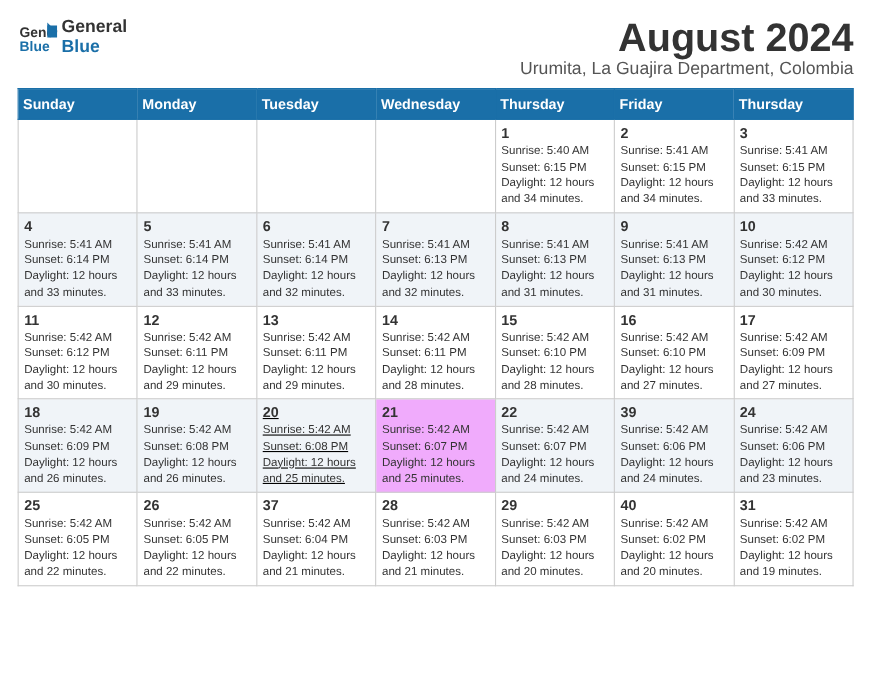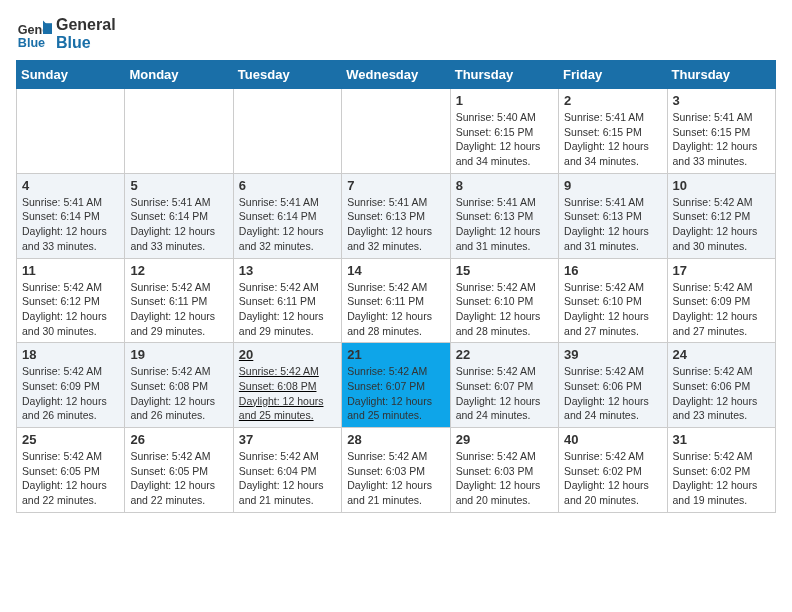--- a/index.html
+++ b/index.html
@@ -88,20 +88,24 @@
       <text x="2" y="20" font-size="14" font-weight="bold" fill="#333" font-family="Arial">General</text>
       <text x="2" y="34" font-size="14" font-weight="bold" fill="#1a6fa8" font-family="Arial">Blue</text>
       <polygon points="30,8 40,8 40,20 30,20" fill="#1a6fa8"></polygon>
       <polygon points="35,5 45,15 35,15" fill="#1a6fa8" transform="translate(-5,0)"></polygon>
     </svg>
     <div style="display:flex; flex-direction:column; line-height:1.1;">
       <span style="font-size:16px; font-weight:bold; color:#333;">General</span>
       <span style="font-size:16px; font-weight:bold; color:#1a6fa8;">Blue</span>
     </div>
   </div>
+  <div class="title-area">
+    <div class="month-year">August 2024</div>
+    <div class="location">Urumita, La Guajira Department, Colombia</div>
+  </div>
 </div>
 
 <table class="calendar">
   <thead>
     <tr>
     <th>Sunday</th>
         <th>Monday</th>
         <th>Tuesday</th>
         <th>Wednesday</th>
         <th>Thursday</th>
@@ -254,21 +258,21 @@
 Daylight: 12 hours
 and 26 minutes.</div>
         </td>
         <td style="background: rgb(240, 244, 248); text-decoration: underline;">
           <div class="day-number">20</div>
           <div class="day-info" style="white-space: pre-line;">Sunrise: 5:42 AM
 Sunset: 6:08 PM
 Daylight: 12 hours
 and 25 minutes.</div>
         </td>
-        <td style="background: #0ea5e9;">
+        <td style="background: #f0abfc;">
           <div class="day-number">21</div>
           <div class="day-info" style="white-space: pre-line;">Sunrise: 5:42 AM
 Sunset: 6:07 PM
 Daylight: 12 hours
 and 25 minutes.</div>
         </td>
         <td style="background: rgb(240, 244, 248); margin-left: 44px;">
           <div class="day-number">22</div>
           <div class="day-info" style="white-space: pre-line;">Sunrise: 5:42 AM
 Sunset: 6:07 PM

